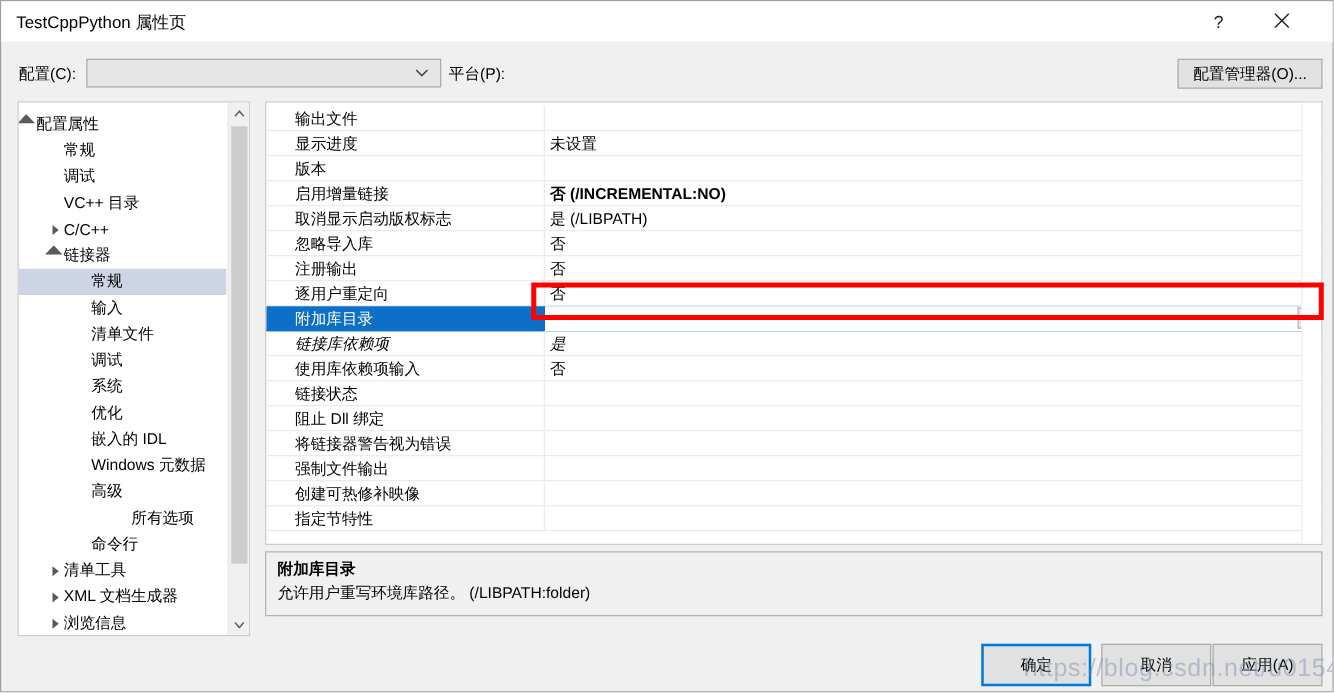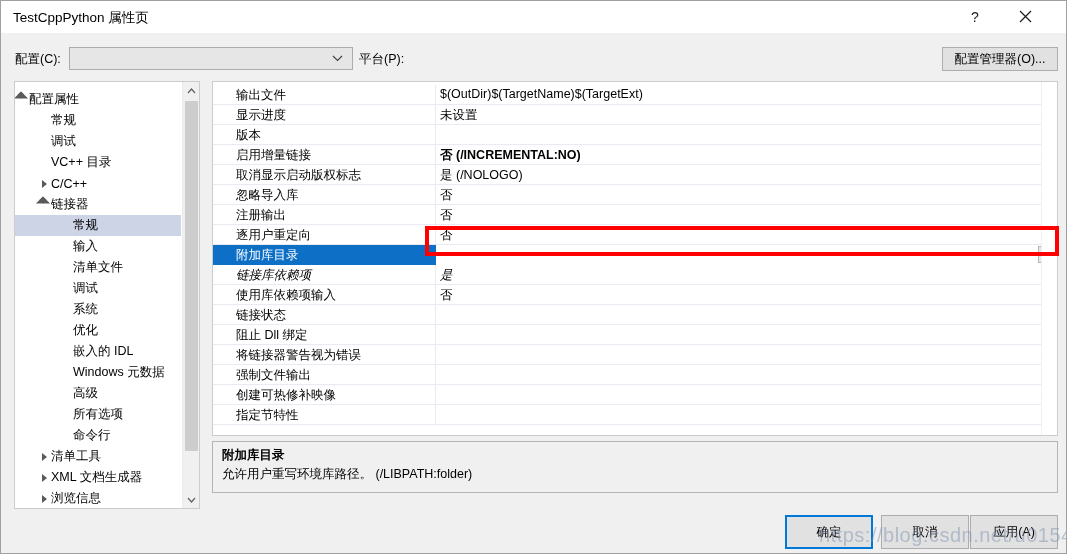--- a/index.html
+++ b/index.html
@@ -411,21 +411,21 @@
         </div>
         <div class="tree-item" style="top: 259px;">
           <span class="tree-label" style="margin-left: 58px;">嵌入的 IDL</span>
         </div>
         <div class="tree-item" style="top: 280px;">
           <span class="tree-label" style="margin-left: 58px;">Windows 元数据</span>
         </div>
         <div class="tree-item" style="top: 301px;">
           <span class="tree-label" style="margin-left: 58px;">高级</span>
         </div>
-        <div class="tree-item" style="top: 322px;">
+        <div class="tree-item" style="top: 322px; padding-left: 32px;">
           <span class="tree-label" style="margin-left: 58px;">所有选项</span>
         </div>
         <div class="tree-item" style="top: 343px;">
           <span class="tree-label" style="margin-left: 58px;">命令行</span>
         </div>
         <div class="tree-item" style="top: 364px;">
           <span class="tree-arrow arrow-collapsed" style="left: 22px; top: 0px;"></span>
           <span class="tree-label" style="margin-left: 36px;">清单工具</span>
         </div>
         <div class="tree-item" style="top: 385px;">
@@ -450,41 +450,40 @@
           </svg>
       </div>
     </div>
   </div>
 
   <div id="grid-panel">
     <div id="grid-rows">
         <div class="grid-row" style="top: 3px;">
           <span class="p-name">输出文件</span>
           <span class="p-sep"></span>
-          <span class="p-value">$(OutDir)$(TargetName)$(TargetExt)</span>
         </div>
         <div class="grid-row" style="top: 23px;">
           <span class="p-name">显示进度</span>
           <span class="p-sep"></span>
           <span class="p-value">未设置</span>
         </div>
         <div class="grid-row" style="top: 43px;">
           <span class="p-name">版本</span>
           <span class="p-sep"></span>
           <span class="p-value"></span>
         </div>
         <div class="grid-row bold" style="top: 63px;">
           <span class="p-name">启用增量链接</span>
           <span class="p-sep"></span>
           <span class="p-value">否 (/INCREMENTAL:NO)</span>
         </div>
         <div class="grid-row" style="top: 83px;">
           <span class="p-name">取消显示启动版权标志</span>
           <span class="p-sep"></span>
-          <span class="p-value">是 (/NOLOGO)</span>
+          <span class="p-value">是 (/LIBPATH)</span>
         </div>
         <div class="grid-row" style="top: 103px;">
           <span class="p-name">忽略导入库</span>
           <span class="p-sep"></span>
           <span class="p-value">否</span>
         </div>
         <div class="grid-row" style="top: 123px;">
           <span class="p-name">注册输出</span>
           <span class="p-sep"></span>
           <span class="p-value">否</span>

